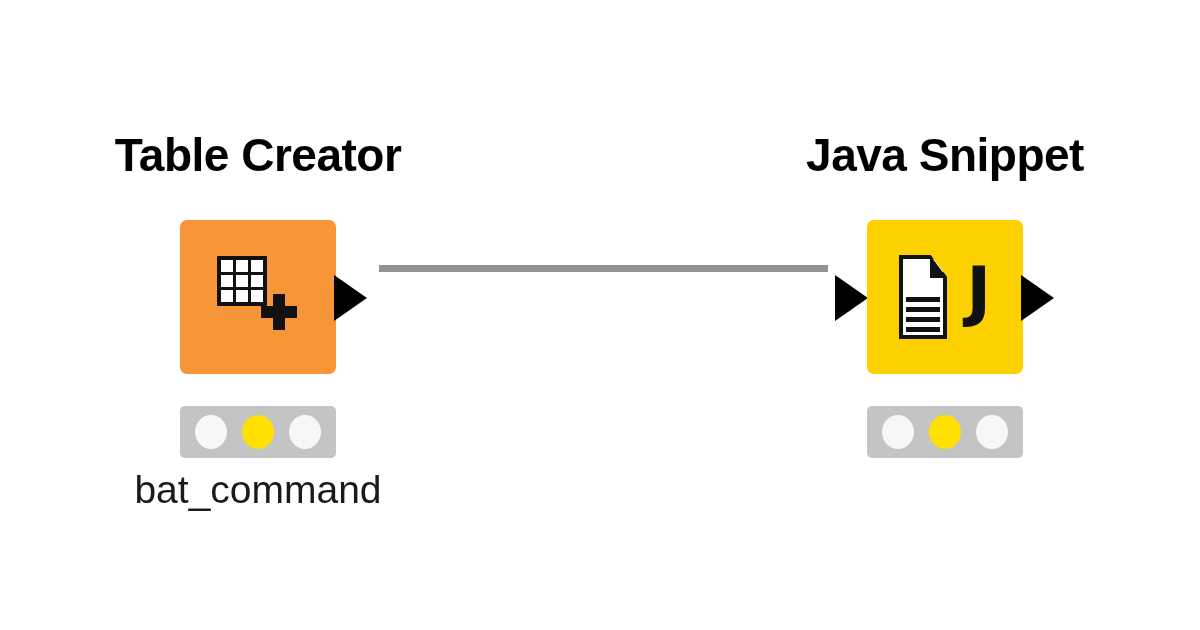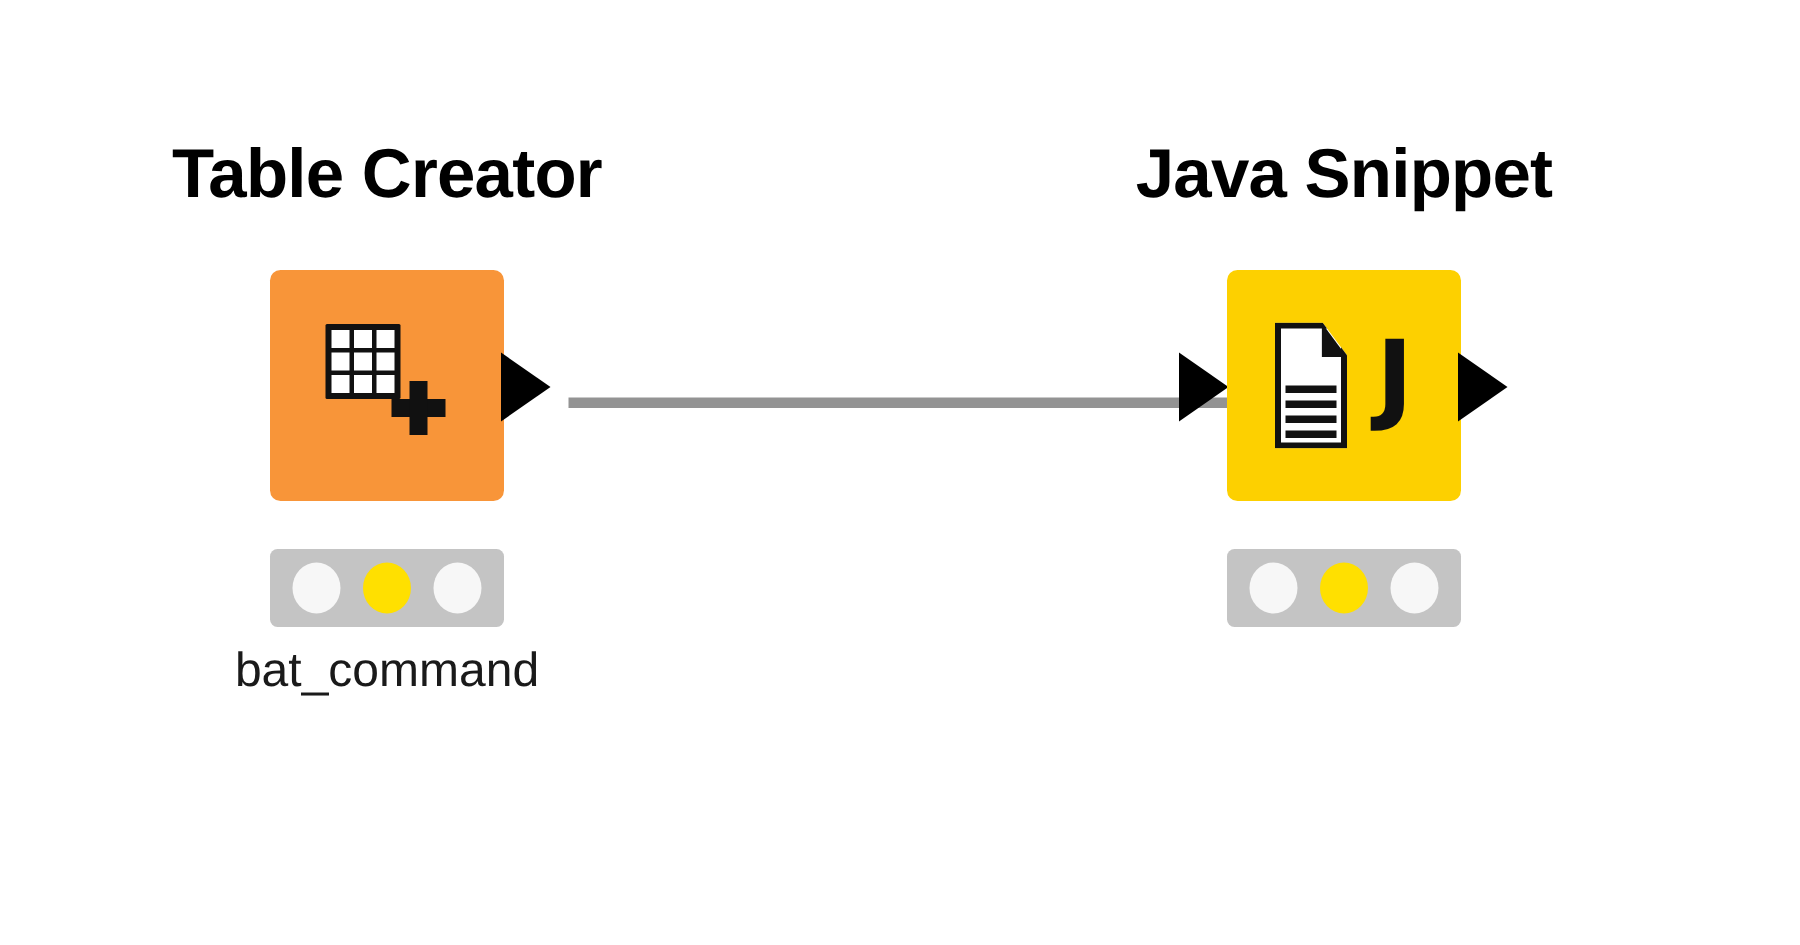--- a/index.html
+++ b/index.html
@@ -17,23 +17,24 @@
 
   #canvas {
     position: absolute;
     inset: 0;
   }
 
   
   .node-group {
     position: absolute;
     width: 340px;
+    margin-top: 40px;
   }
   .node-group.left  { left: 88px;  top: 92px; }
-  .node-group.right { left: 726px; top: 92px; }
+  .node-group.right { left: 775px; top: 92px; }
 
   .node-title {
     font-size: 46px;
     font-weight: bold;
     color: #000000;
     text-align: center;
     line-height: 1;
     letter-spacing: -0.5px;
     white-space: nowrap;
   }
@@ -105,21 +106,21 @@
   .status-light.off { background: #f7f7f7; }
   .status-light.on  { background: #ffe000; }
 
   
   .node-label {
     position: absolute;
     top: 250px;
     left: 0;
     width: 340px;
     text-align: center;
-    font-size: 32px;
+    font-size: 39px;
     font-weight: normal;
     color: #1a1a1a;
     line-height: 1;
     white-space: nowrap;
   }
 
   
   .icon-wrap {
     position: relative;
     width: 86px;

